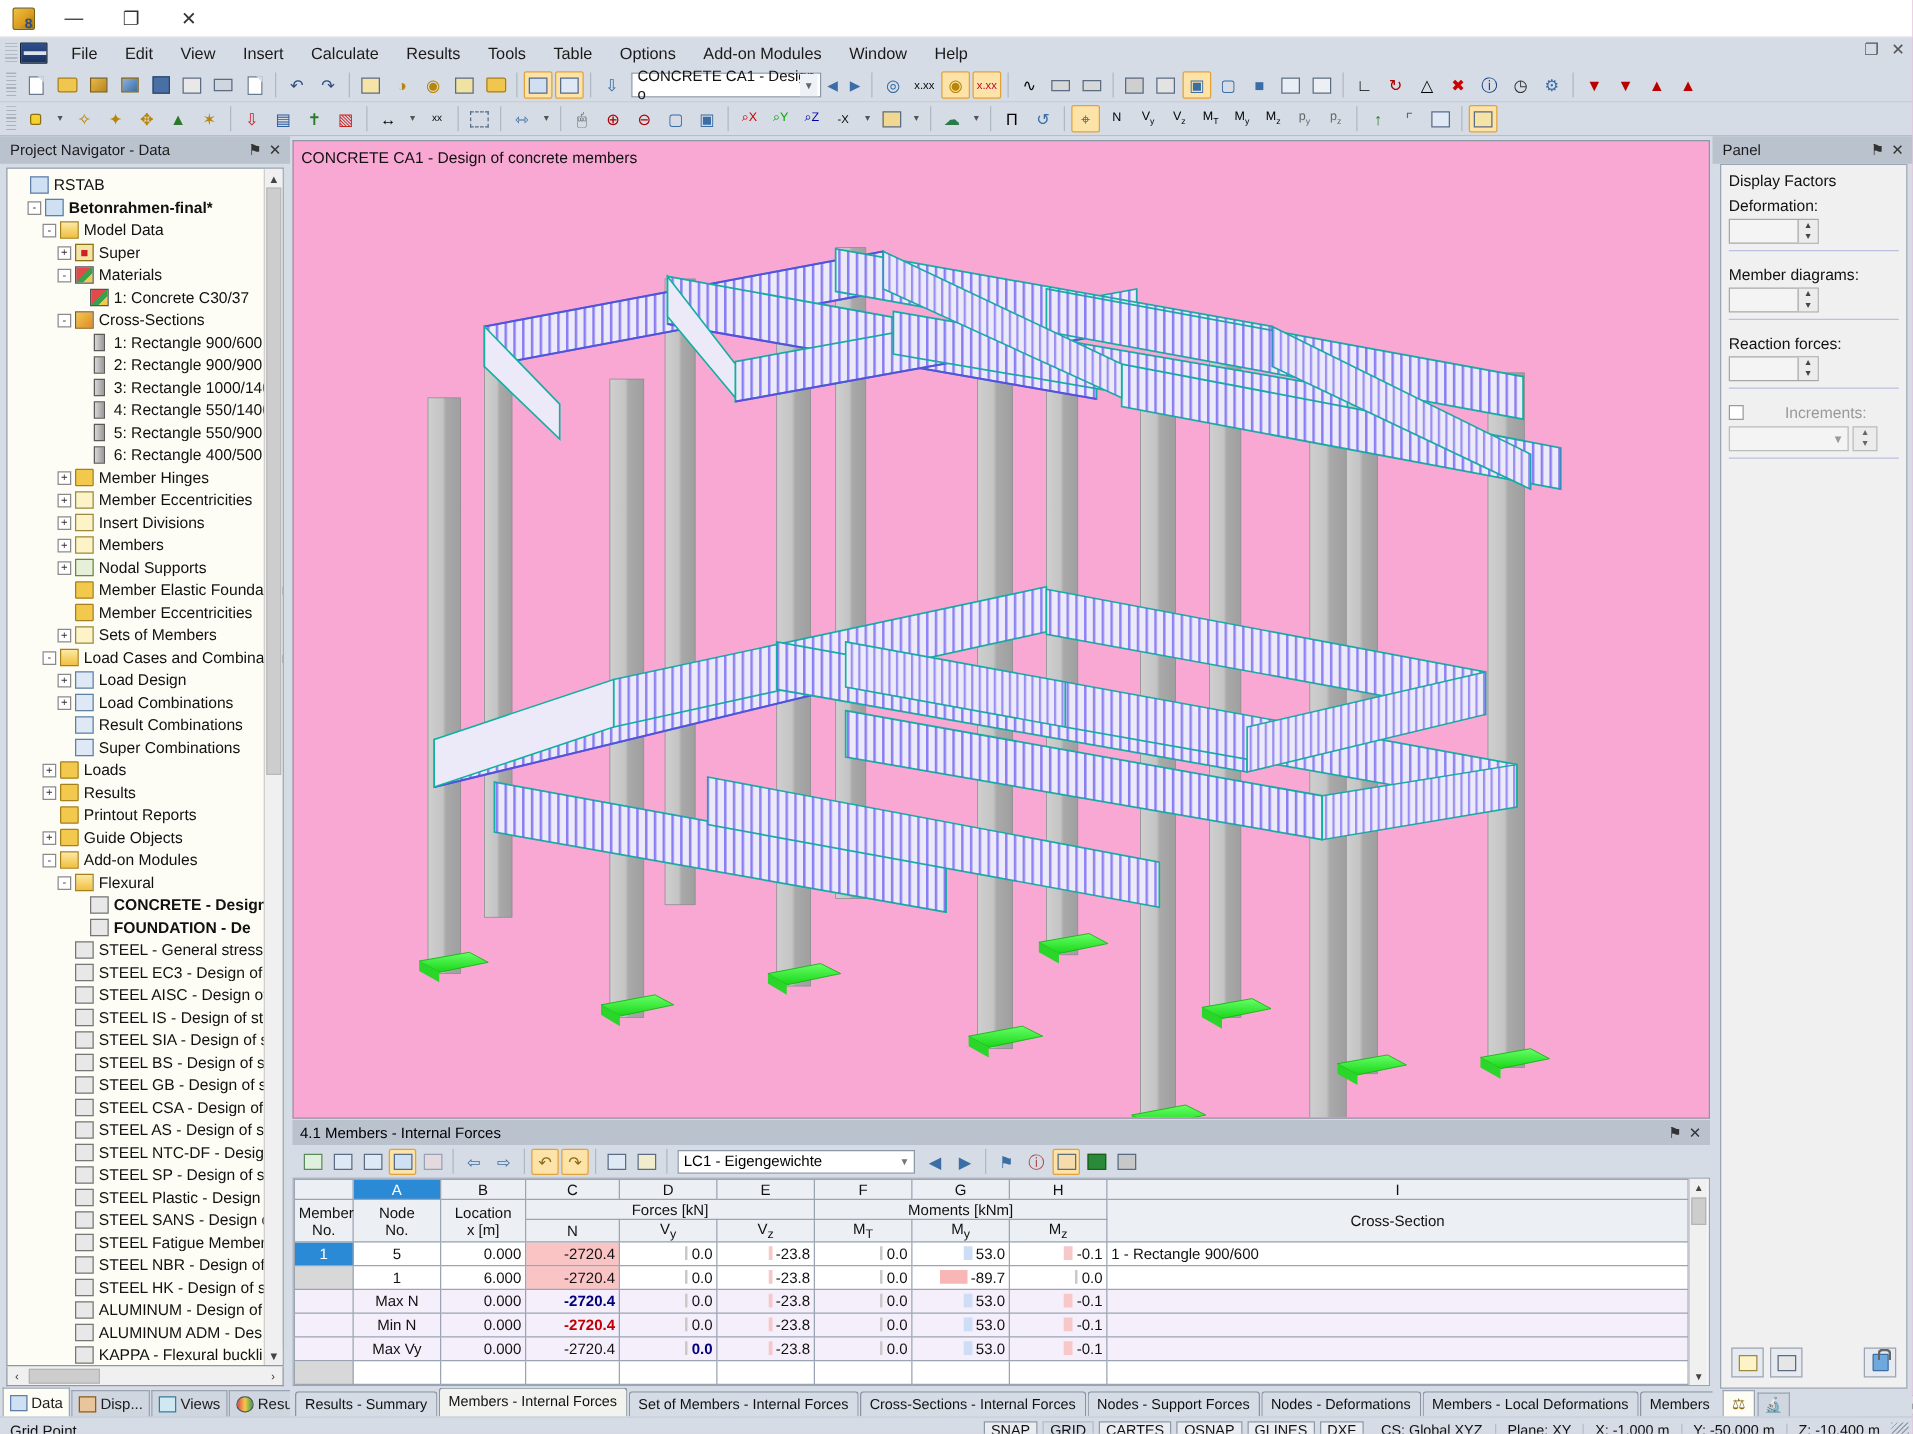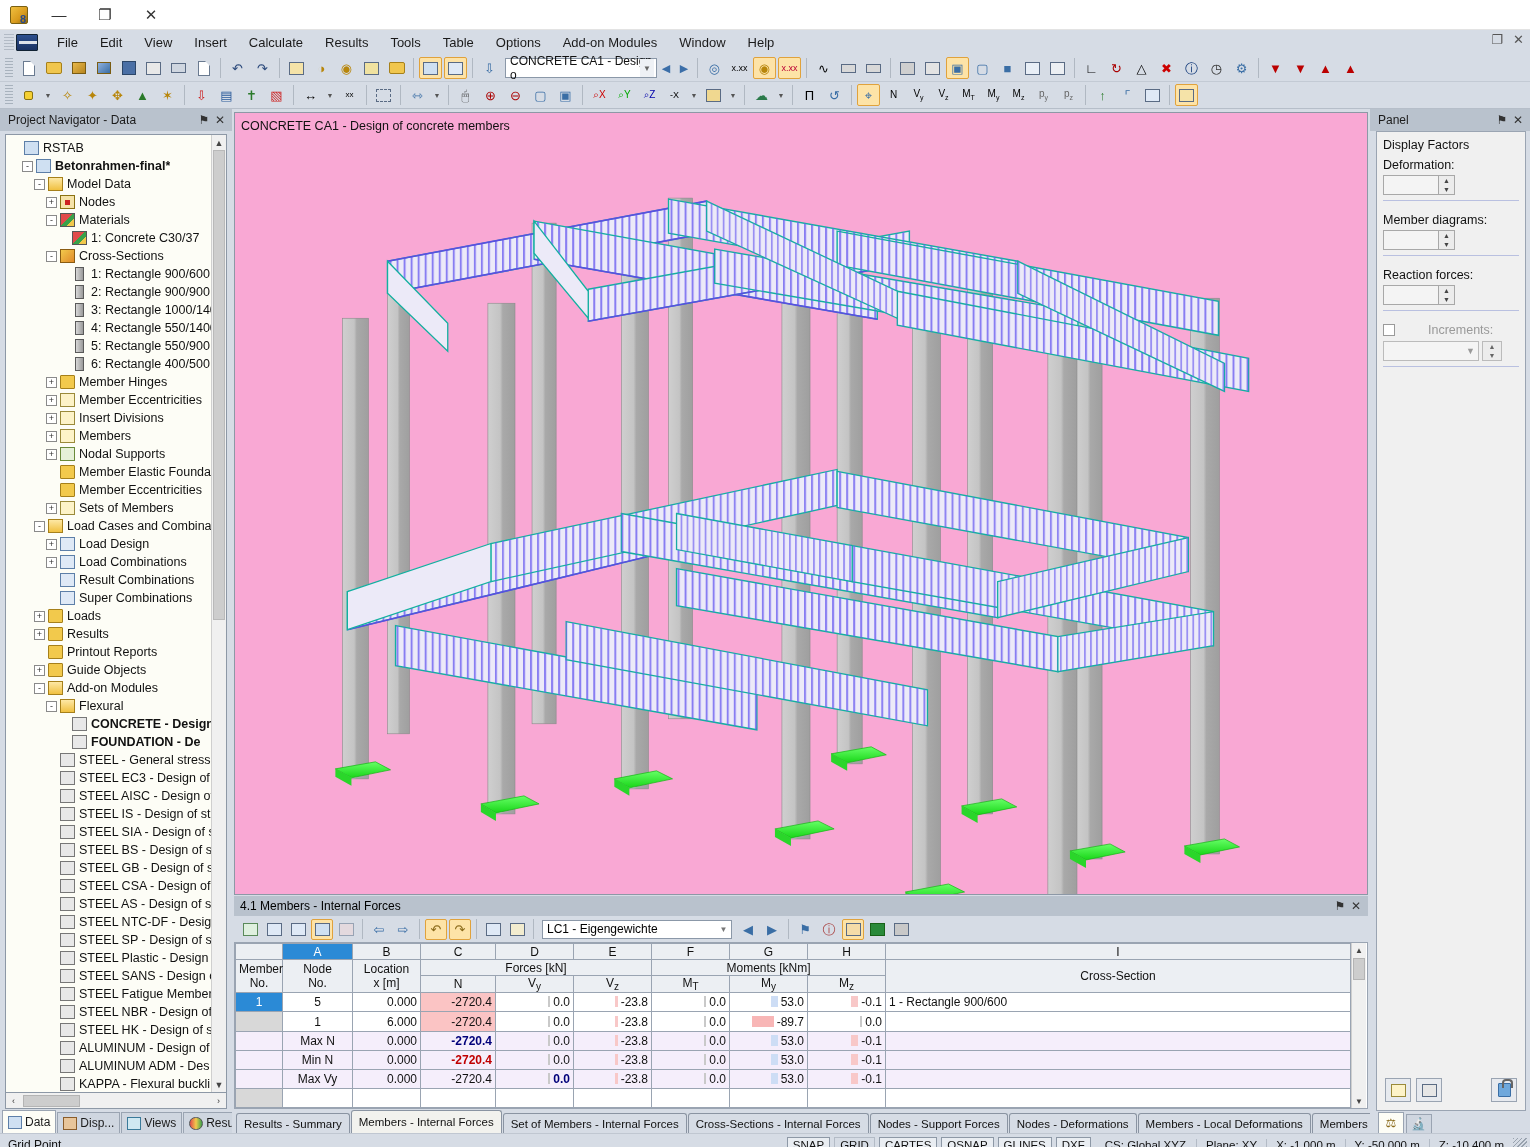--- a/index.html
+++ b/index.html
@@ -593,21 +593,21 @@
             <span class="exp">-</span>
             <span class="ico ic-fold-open"></span>
             <span class="lbl">Model Data</span>
           </div>
           <div class="tnode">
             <span class="dots"></span>
             <span class="dots"></span>
             <span class="dots"></span>
             <span class="exp">+</span>
             <span class="ico ic-node"></span>
-            <span class="lbl">Nodes</span>
+            <span class="lbl">Super</span>
           </div>
           <div class="tnode">
             <span class="dots"></span>
             <span class="dots"></span>
             <span class="dots"></span>
             <span class="exp">-</span>
             <span class="ico ic-mat"></span>
             <span class="lbl">Materials</span>
           </div>
           <div class="tnode">

